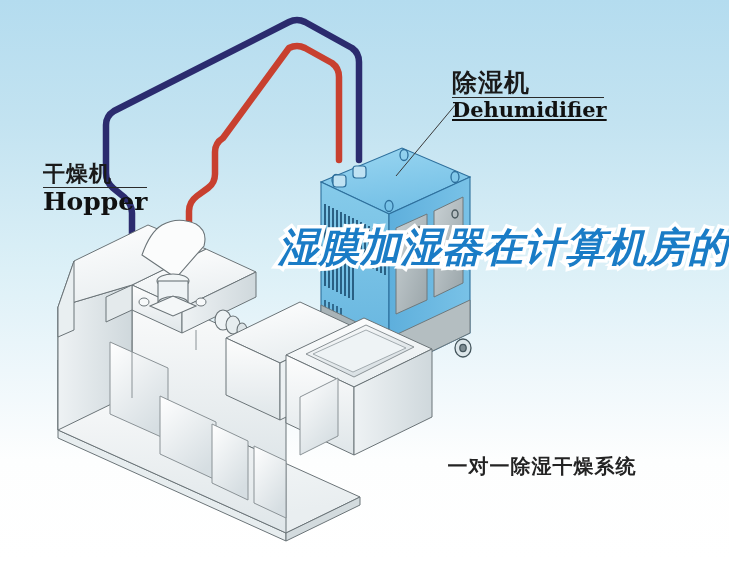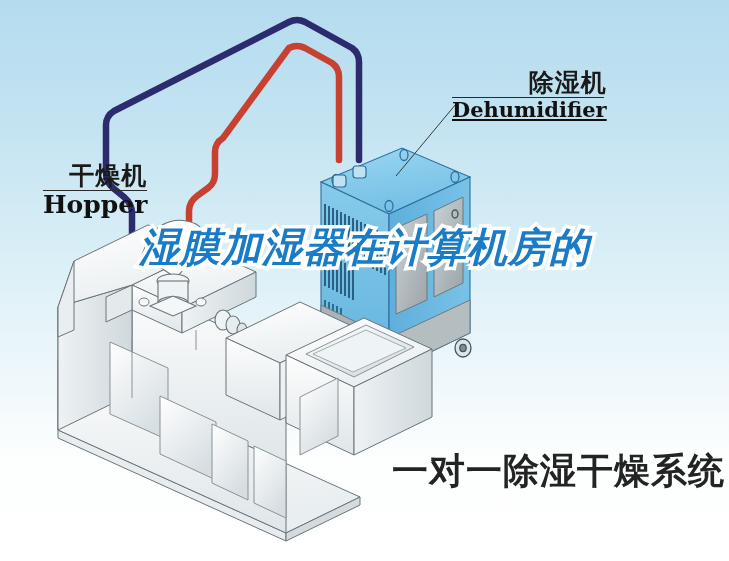--- a/index.html
+++ b/index.html
@@ -7,55 +7,55 @@
     width:729px;height:561px;overflow:hidden;
     font-family:"Liberation Sans","DejaVu Sans",sans-serif;
   }
   #stage{
     position:relative;width:729px;height:561px;overflow:hidden;
     background:linear-gradient(180deg,#b4dcef 0%,#c3e3f1 22%,#dcf0f7 48%,#eef7fb 66%,#fdfefe 82%,#ffffff 100%);
   }
   #art{position:absolute;left:0;top:0;width:729px;height:561px;}
 
   
-  .callout{position:absolute;text-align:right;line-height:1;}
+  .callout{position:absolute;text-align:left;line-height:1;}
   .callout .cn{
     font-family:"DejaVu Sans","Liberation Sans",sans-serif;
     font-weight:700;color:#1a1a1a;letter-spacing:1px;white-space:nowrap;
   }
   .callout .rule{height:1px;background:#2a2a2a;margin:2px 0 1px;}
   .callout .en{
     font-family:"DejaVu Serif","Liberation Serif",serif;
     font-weight:700;color:#111;white-space:nowrap;
   }
 
   #label-hopper{left:43px;top:163px;}
-  #label-hopper .cn{font-size:25px;}
+  #label-hopper .cn{font-size:22px;}
   #label-hopper .rule{width:104px;}
   #label-hopper .en{font-size:25px;}
 
   #label-dehum{left:452px;top:70px;}
   #label-dehum .cn{font-size:25px;}
   #label-dehum .rule{width:152px;}
   #label-dehum .en{font-size:21px;text-decoration:underline;}
 
   
   #caption{position:absolute;left:392px;top:456px;text-align:center;width:300px;line-height:1;}
   #caption .cn{
-    font-family:Liberation Mono, monospace;
-    font-weight:700;font-size:36px;color:#232323;letter-spacing:1px;white-space:nowrap;
+    font-family:Liberation Sans, sans-serif;
+    font-weight:700;font-size:20px;color:#232323;letter-spacing:1px;white-space:nowrap;
   }
   #caption .en{
     font-family:"DejaVu Serif","Liberation Serif",serif;
     font-weight:700;font-size:20px;color:#232323;letter-spacing:1px;margin-top:7px;white-space:nowrap;
   }
 
   
   #overlay-title{
-    position:absolute;left:0;top:226px;width:729px;text-align:center;
+    position:absolute;left:0;top:226px;width:729px;text-align:right;
     font-family:"DejaVu Sans","Liberation Sans",sans-serif;
     font-weight:700;font-style:italic;font-size:40px;line-height:43px;
     letter-spacing:1px;color:#1a7cc6;
     -webkit-text-stroke:7px #ffffff;
     paint-order:stroke fill;
     text-shadow:0 0 0 #fff;
   }
   #overlay-title .line{display:block;white-space:nowrap;}
 </style>
 </head>

